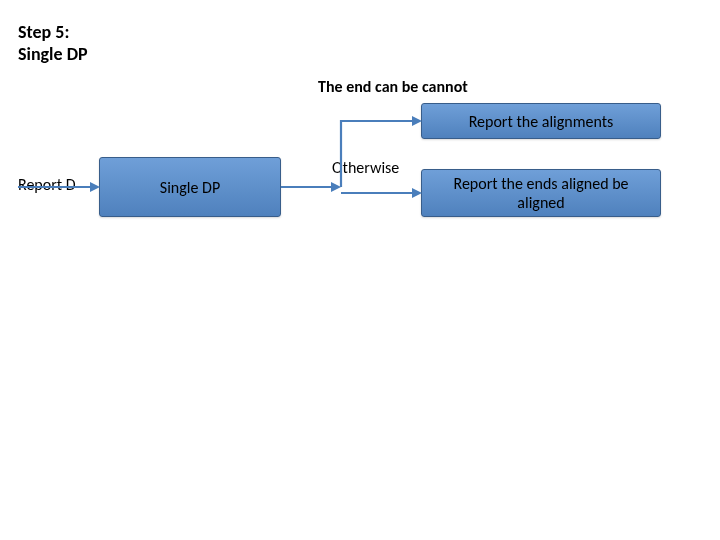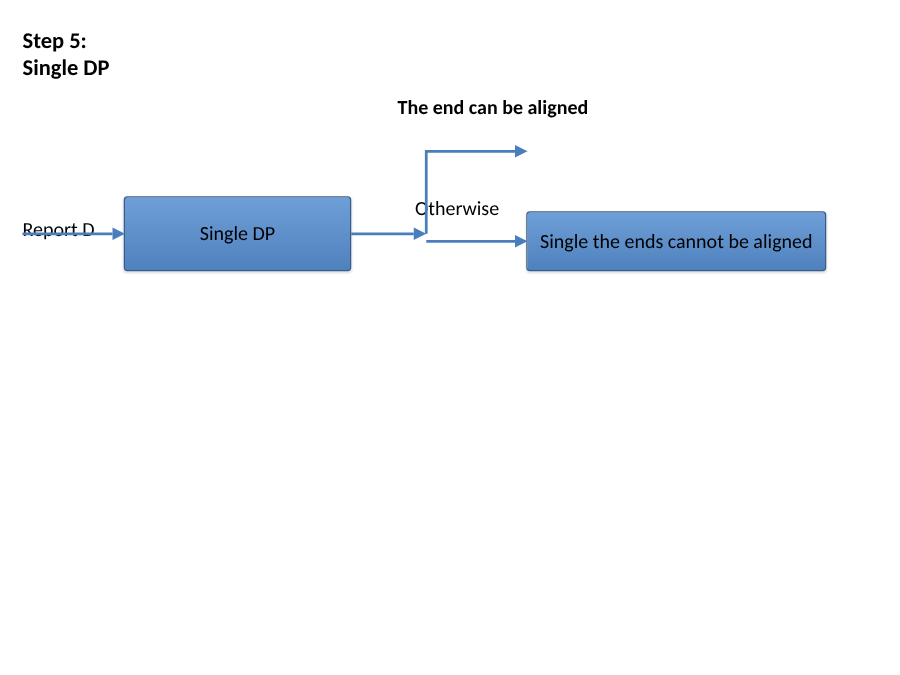--- a/index.html
+++ b/index.html
@@ -67,31 +67,34 @@
 
 <div class="canvas">
 
   <div class="title">
     <span>Step 5:</span><br>
     <span>Single DP</span>
   </div>
 
   <div class="label" style="left:18px; top:175px;">Report D</div>
 
-  <div class="label bold" style="left:318px; top:77px;">The end can be aligned</div>
+  <div class="label bold" style="left:318px; top:77px;">The end can be cannot</div>
 
   <div class="label" style="left:332px; top:158px;">Otherwise</div>
 
   <div class="box" style="left:99px; top:157px; width:182px; height:60px;">
     <span>Single DP</span>
   </div>
 
+  <div class="box" style="left:421px; top:103px; width:240px; height:36px;">
+    <span>Report the alignments</span>
+  </div>
 
   <div class="box" style="left:421px; top:169px; width:240px; height:48px;">
-    <span>Single the ends cannot be aligned</span>
+    <span>Report the ends aligned be aligned</span>
   </div>
 
   <svg class="arrow" style="left:18px; top:180px; width:82px; height:14px;">
     <line class="arrow-path" x1="0" y1="7" x2="72" y2="7"></line>
     <polygon class="arrow-head" points="72,2 82,7 72,12"></polygon>
   </svg>
 
   <svg class="arrow" style="left:281px; top:180px; width:60px; height:14px;">
     <line class="arrow-path" x1="0" y1="7" x2="50" y2="7"></line>
     <polygon class="arrow-head" points="50,2 60,7 50,12"></polygon>

